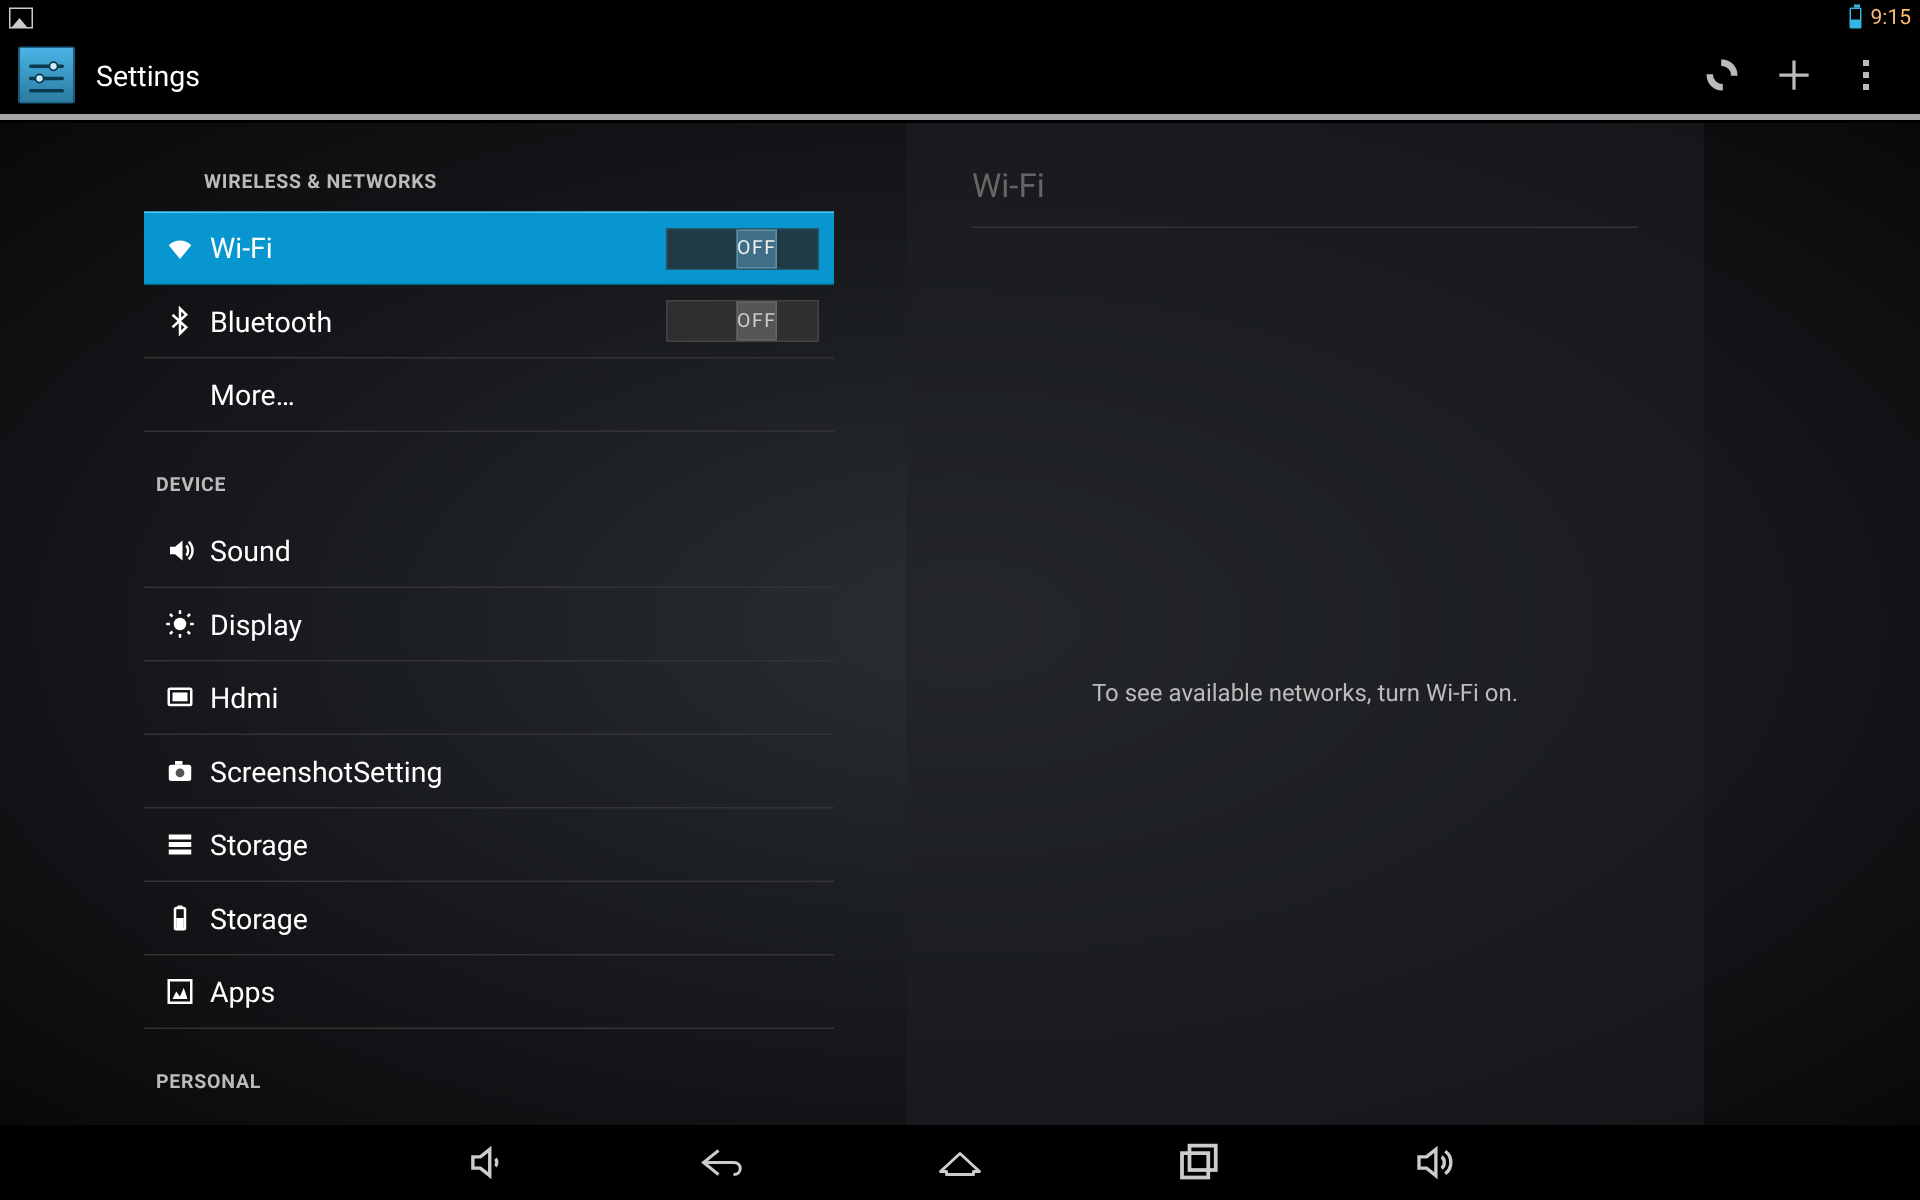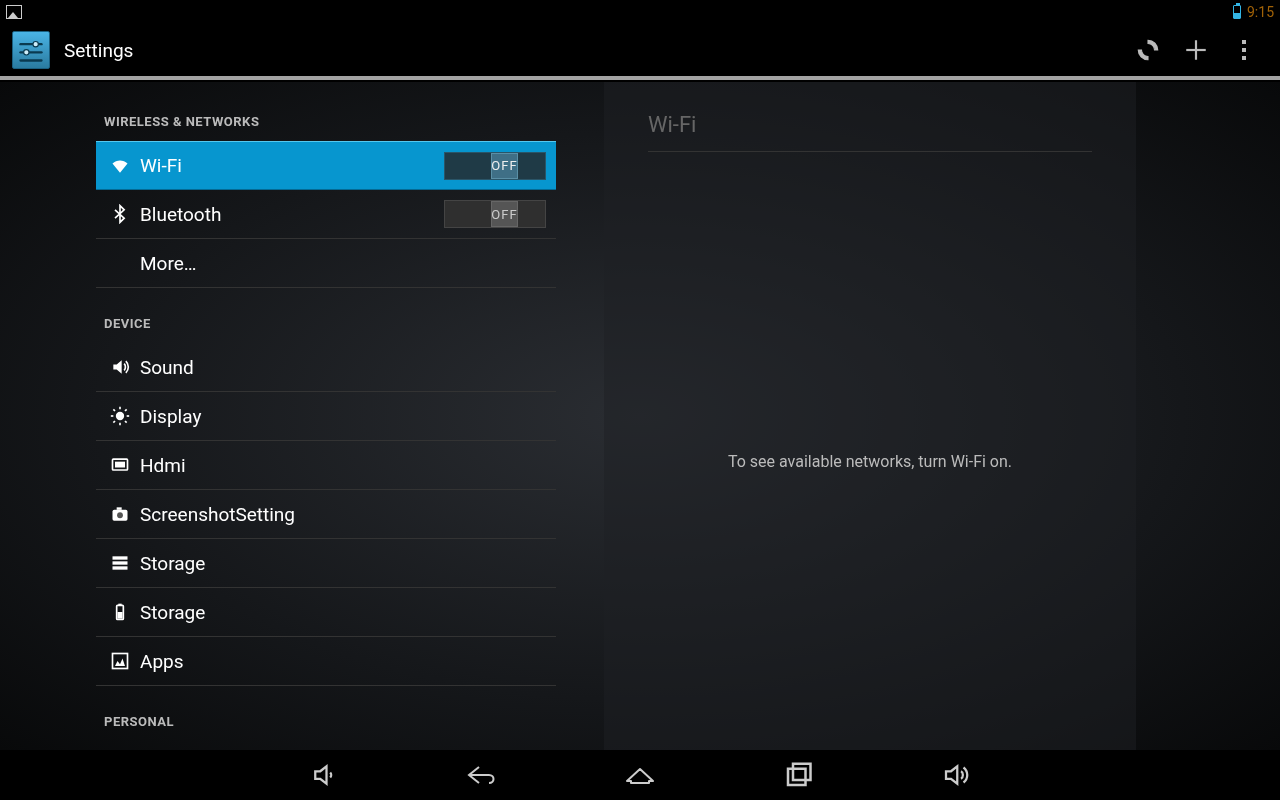--- a/index.html
+++ b/index.html
@@ -1,21 +1,21 @@
 <!DOCTYPE html>
 <html><head>
 <meta charset="utf-8">
 <style>
   * { box-sizing: border-box; margin: 0; padding: 0; }
   html, body { width: 1280px; height: 800px; overflow: hidden; background: #000; font-family: "Roboto", "Helvetica Neue", Arial, sans-serif; -webkit-font-smoothing: antialiased; }
   
   
   .status-bar { height: 24px; background: #000; display: flex; align-items: center; justify-content: space-between; padding: 0 6px; color: #ccc; font-size: 14px; }
   .status-left { display: flex; align-items: center; gap: 4px; }
-  .status-right { display: flex; align-items: center; gap: 6px; color: #a16207; }
+  .status-right { display: flex; align-items: center; gap: 6px; color: #fdba74; }
   .picture-icon { width: 16px; height: 14px; border: 1px solid #ccc; position: relative; }
   .picture-icon::after { content: ""; position: absolute; bottom: 0; left: 1px; width: 0; height: 0; border-left: 5px solid transparent; border-right: 5px solid transparent; border-bottom: 6px solid #ccc; }
   .battery-icon { width: 8px; height: 14px; border: 1px solid #33b5e5; border-radius: 1px; position: relative; }
   .battery-icon::before { content:""; position:absolute; top:-3px; left:2px; width:4px; height:2px; background:#33b5e5; }
   .battery-icon::after { content:""; position:absolute; bottom:0; left:0; right:0; height:40%; background:#33b5e5; }
 
   
   .action-bar { height: 56px; background: #000; display: flex; align-items: center; padding: 0 12px; border-bottom: 4px solid #a3a3a3; }
   .app-icon { width: 38px; height: 38px; background: linear-gradient(#4ab4e6,#2a7ba0); border:1px solid #1a5f80; border-radius:2px; display:flex; align-items:center; justify-content:center; margin-right: 14px; position:relative; }
   .app-icon svg { width: 28px; height: 28px; }
@@ -23,21 +23,21 @@
   .action-btn { width: 48px; height: 48px; display:flex; align-items:center; justify-content:center; color:#ccc; cursor:pointer; }
   .action-btn svg { width: 26px; height: 26px; fill:#bbb; stroke:#bbb; }
   .overflow-dots { display:flex; flex-direction:column; gap:4px; }
   .overflow-dots span { width:4px; height:4px; background:#bbb; }
 
   
   .body-area { position:absolute; top:82px; bottom:50px; left:0; right:0; background: radial-gradient(ellipse at center, #2a2d32 0%, #15171a 60%, #08090a 100%); display:flex; }
   
   .sidebar { width: 460px; margin-left: 96px; overflow: hidden; }
   .section-header { color:#bbb; font-size:13px; font-weight:700; letter-spacing:0.5px; padding: 28px 0 12px 8px; }
-  .section-header.first { padding-top: 32px; }
+  .section-header.first { padding-top: 32px; margin-left: 32px; }
   .item { height: 49px; display:flex; align-items:center; border-bottom:1px solid #333; padding: 0 10px 0 8px; color:#fff; font-size:19px; cursor:pointer; }
   .item.selected { background:#0796cf; border-top:1px solid #55c8ef; border-bottom:1px solid #046a94; }
   .item .icon-slot { width: 32px; display:flex; align-items:center; justify-content:center; margin-right: 4px; }
   .item .icon-slot svg { width:20px; height:20px; fill:#fff; }
   .item.selected .icon-slot svg { fill:#fff; }
   .item .label { flex:1; }
   .item.no-icon .label { padding-left: 36px; }
   .toggle { width: 102px; height: 28px; background:#2f2f2f; border:1px solid #444; display:flex; align-items:center; position:relative;padding-left:46px; }
   .toggle .knob { width:50%; height:100%; background:#555; border:1px solid #666; display:flex; align-items:center; justify-content:center; font-size:13px; color:#ccc; letter-spacing:1px; }
   .item.selected .toggle { background:#1f3a46; border-color:#2a5568; }

